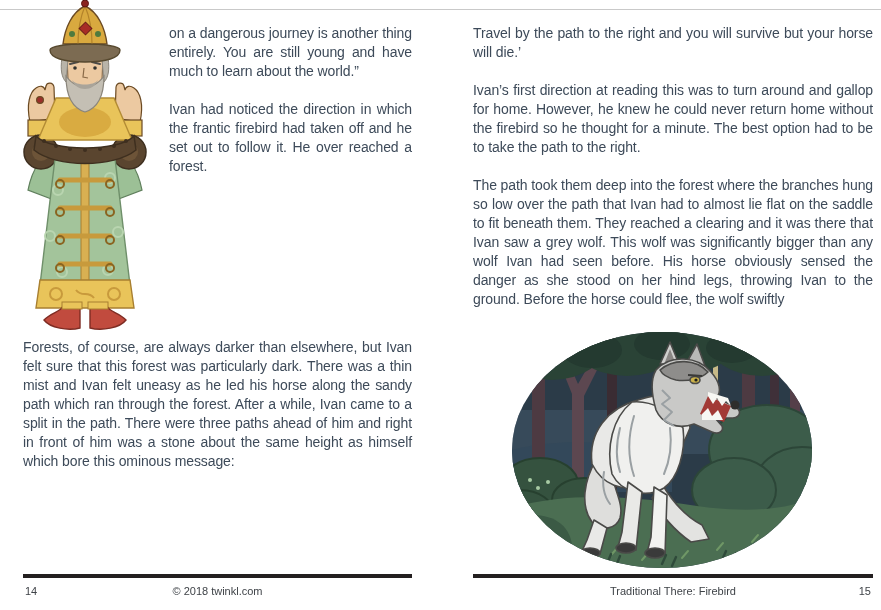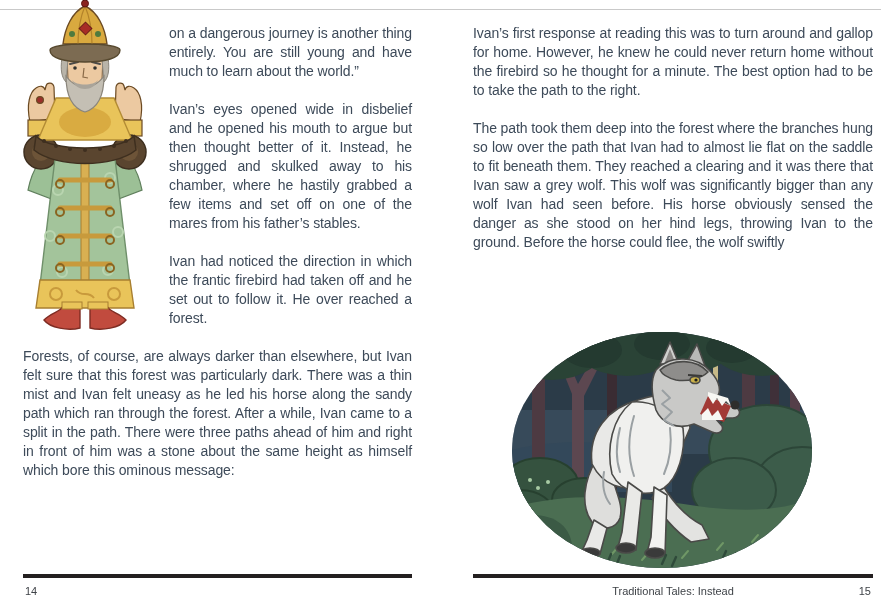--- a/index.html
+++ b/index.html
@@ -139,37 +139,38 @@
       <path d="M75,6 C70,18 68,32 68,44 M75,6 C80,18 82,32 82,44" fill="none" stroke="#b3832a" stroke-width="1.2"></path>
       <rect x="71" y="24" width="9" height="9" transform="rotate(45 75.5 28.5)" fill="#a72c26" stroke="#6b1d18" stroke-width="1"></rect>
       <circle cx="62" cy="34" r="3" fill="#4f7a3e"></circle>
         <circle cx="88" cy="34" r="3" fill="#4f7a3e"></circle>
       <circle cx="75" cy="3.5" r="3.5" fill="#8a2420" stroke="#5a1512" stroke-width="1"></circle>
       <path d="M40,50 C40,42 110,42 110,50 C110,58 96,62 75,62 C54,62 40,58 40,50 Z" fill="#7c6b52" stroke="#57492f" stroke-width="1.4"></path>
     </svg>
   </div>
 
   <p>on a dangerous journey is another thing entirely. You are still young and have much to learn about the world.”</p>
-  <p>Ivan’s eyes opened wide in disbelief and he opened his mouth to argue but then thought better of it. Instead, he shrugged and skulked away to his chamber, where he hastily grabbed a few items and set off on one of the mares from his father’s stables.</p>
   <p>Ivan had noticed the direction in which the frantic firebird had taken off and he set out to follow it. He over reached a forest.</p>
   <p class="clear-float">Forests, of course, are always darker than elsewhere, but Ivan felt sure that this forest was particularly dark. There was a thin mist and Ivan felt uneasy as he led his horse along the sandy path which ran through the forest. After a while, Ivan came to a split in the path. There were three paths ahead of him and right in front of him was a stone about the same height as himself which bore this ominous message:</p>
 
   <div class="footer-rule"></div>
   <div class="footer-line">
     <span class="footer-num-left">14</span>
+    <span class="footer-center">© 2018 twinkl.com</span>
   </div>
 </div>
 
 <div class="page page-right">
-  <p>Ivan’s first response at reading this was to turn around and gallop for home. However, he knew he could never return home without the firebird so he thought for a minute. The best option had to be to take the path to the right.</p>
+  <p>Travel by the path to the right and you will survive but your horse will die.’</p>
+  <p>Ivan’s first direction at reading this was to turn around and gallop for home. However, he knew he could never return home without the firebird so he thought for a minute. The best option had to be to take the path to the right.</p>
   <p>The path took them deep into the forest where the branches hung so low over the path that Ivan had to almost lie flat on the saddle to fit beneath them. They reached a clearing and it was there that Ivan saw a grey wolf. This wolf was significantly bigger than any wolf Ivan had seen before. His horse obviously sensed the danger as she stood on her hind legs, throwing Ivan to the ground. Before the horse could flee, the wolf swiftly</p>
 
   <div class="footer-rule"></div>
   <div class="footer-line">
-    <span class="footer-center">Traditional Tales: Instead</span>
+    <span class="footer-center">Traditional There: Firebird</span>
     <span class="footer-num-right">15</span>
   </div>
 </div>
 
 <div class="wolf-figure">
   <svg width="300" height="236" viewBox="0 0 300 236" xmlns="http://www.w3.org/2000/svg">
     <defs>
       <clipPath id="ovalClip">
           <ellipse cx="150" cy="118" rx="150" ry="118"></ellipse>
         </clipPath>

